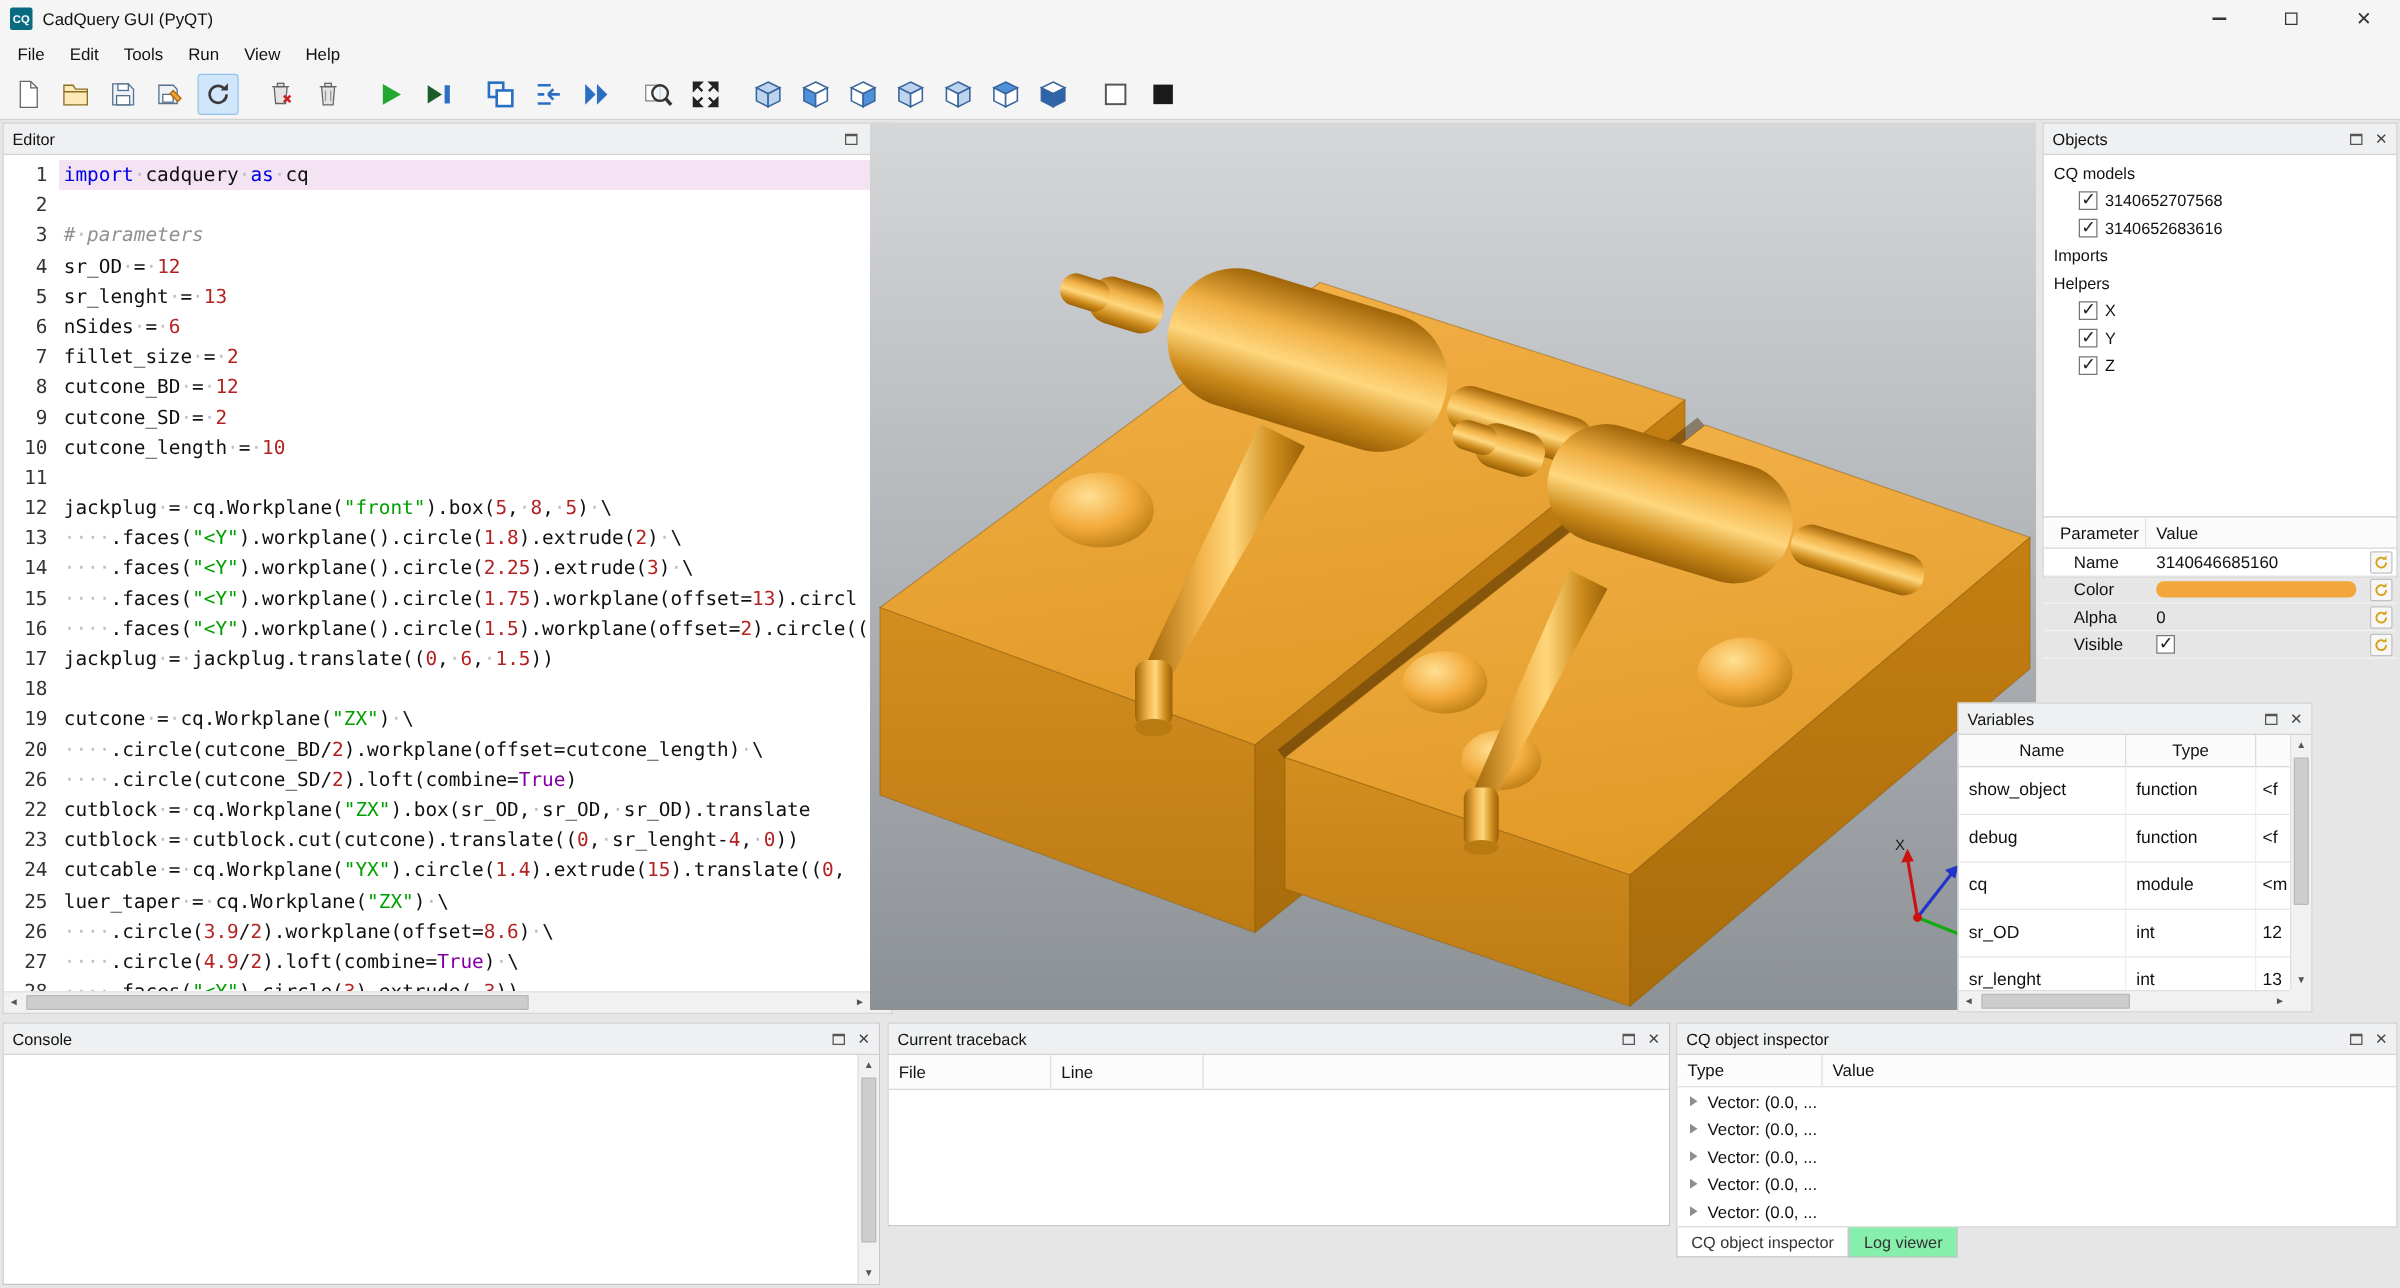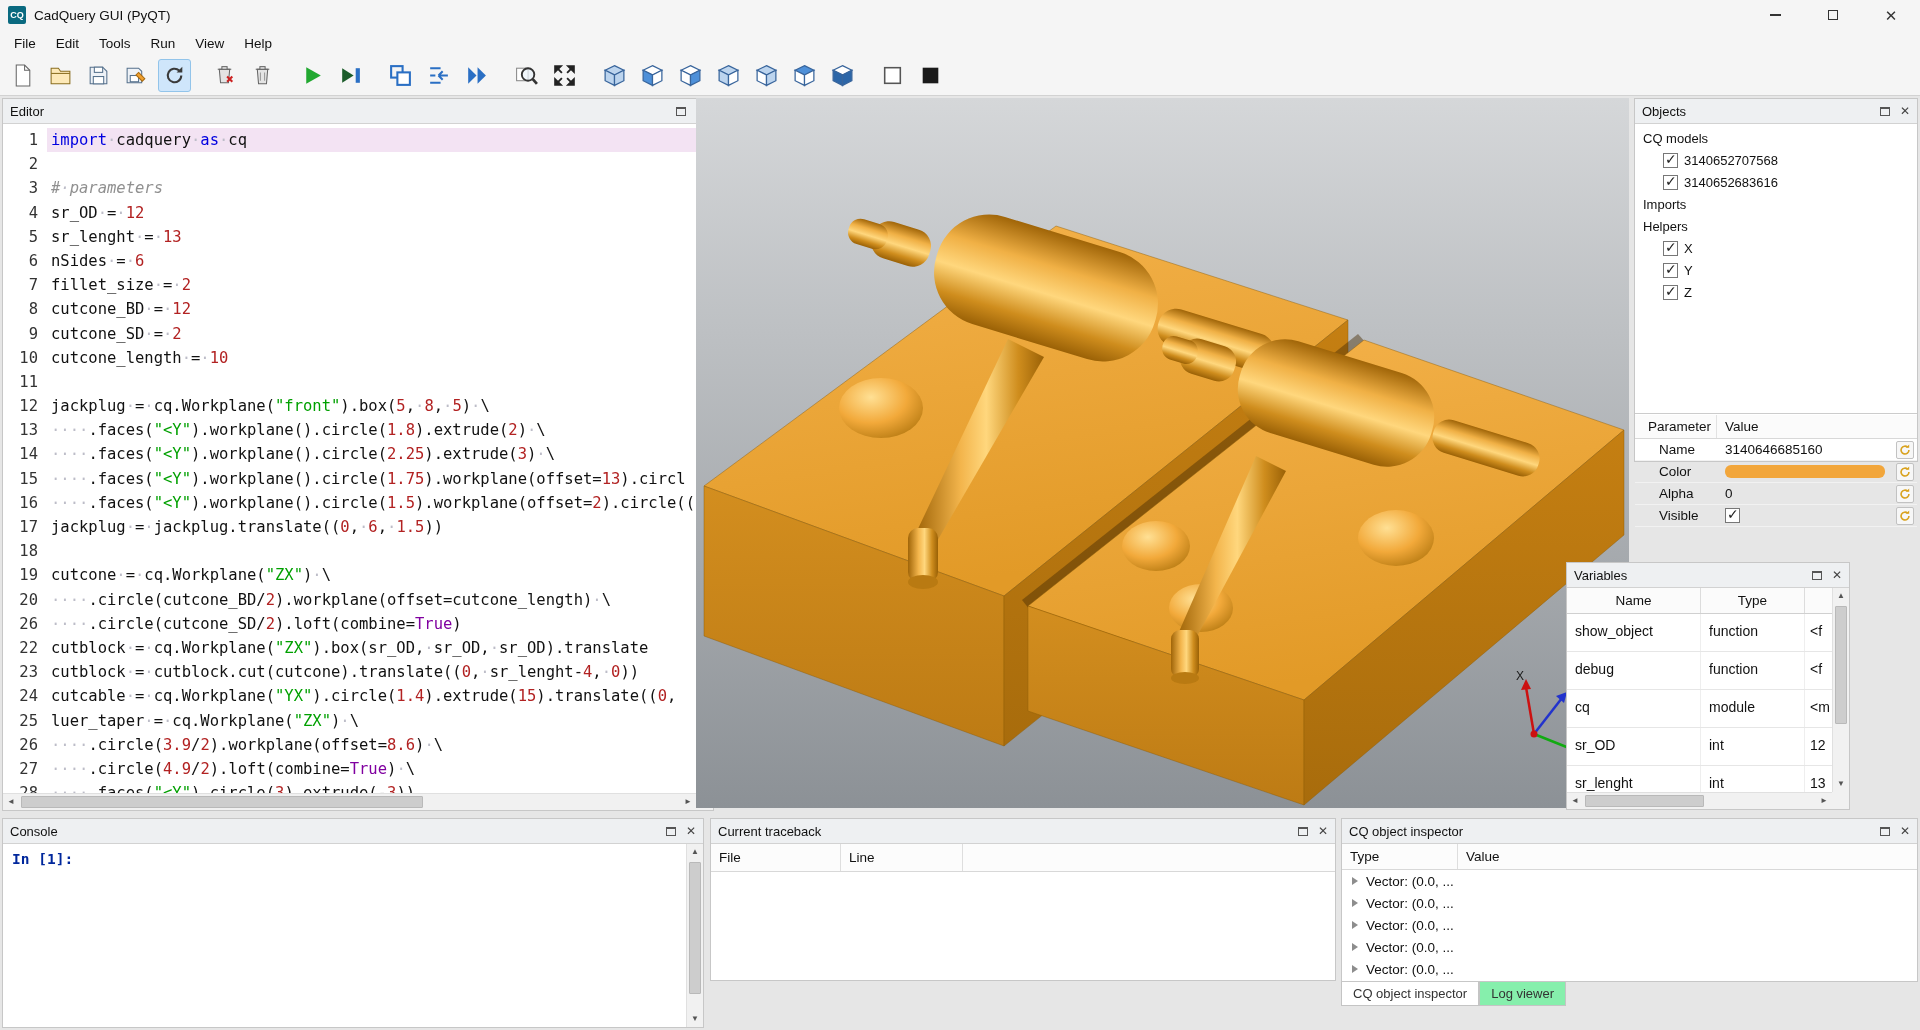--- a/index.html
+++ b/index.html
@@ -685,23 +685,20 @@
 </div>
 
 <div class="dock" id="console-dock">
   <div class="dockhead">
     <span>Console</span>
     <span class="dhbtns">
         <span class="dh-float"></span>
         <span class="dh-close">✕</span>
       </span>
   </div>
-  <div id="console-body">
-    <span class="prompt">In [1]:</span>
-  </div>
   <div class="vscroll" style="top:25px;right:0;bottom:0">
     <span class="sarr up">▲</span>
     <div class="vthumb" style="top:18px;height:72%"></div>
     <span class="sarr dn">▼</span>
   </div>
 </div>
 
 <div class="dock" id="traceback-dock">
   <div class="dockhead">
     <span>Current traceback</span>

